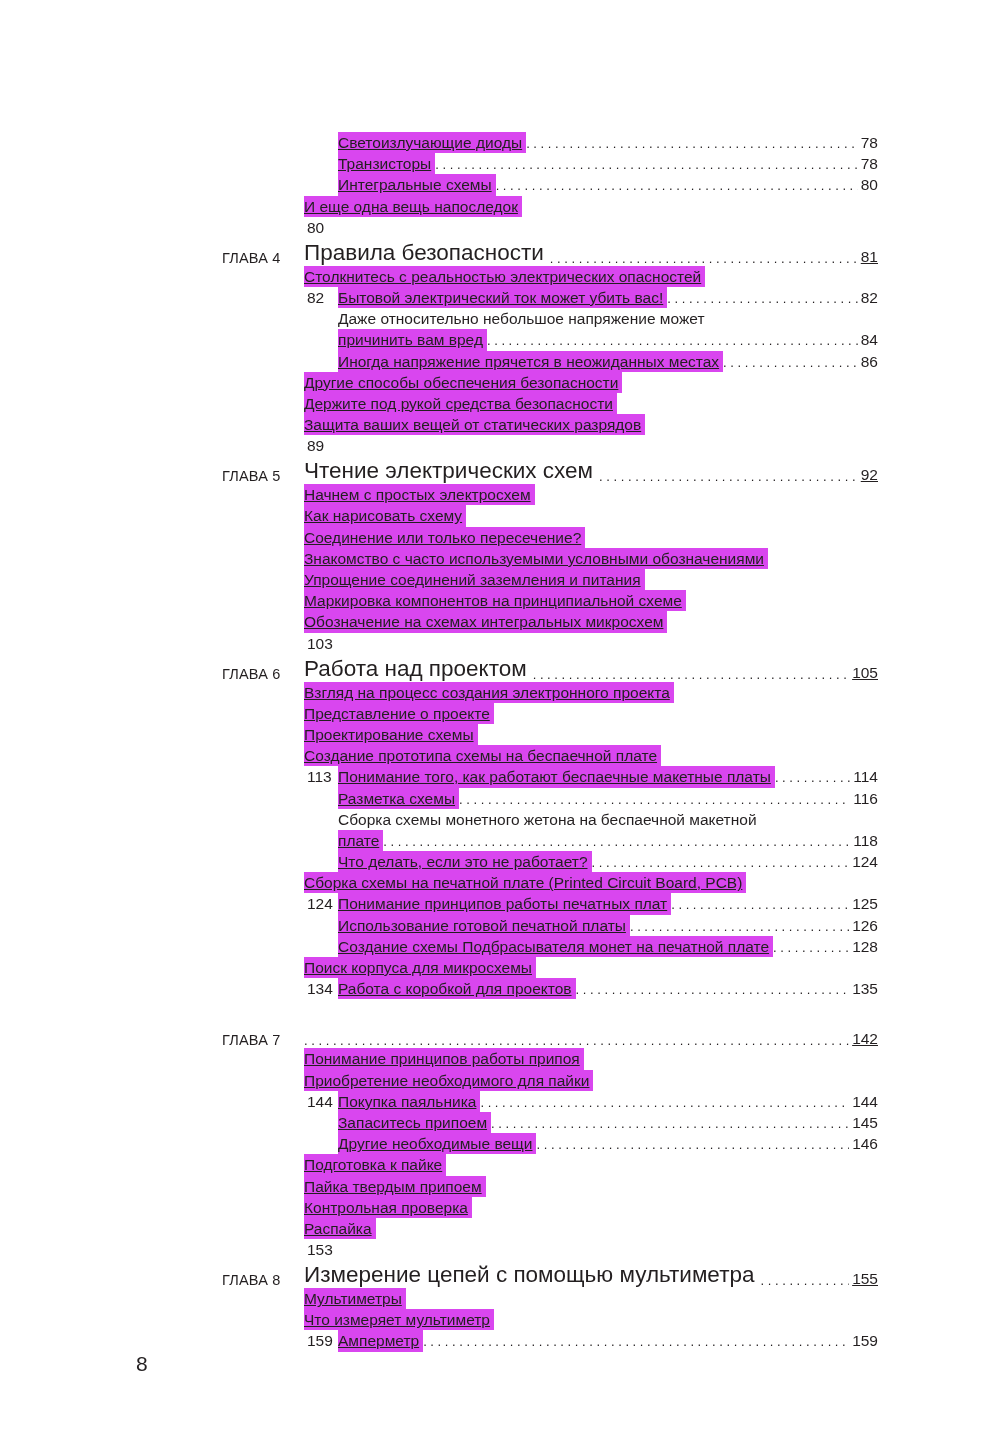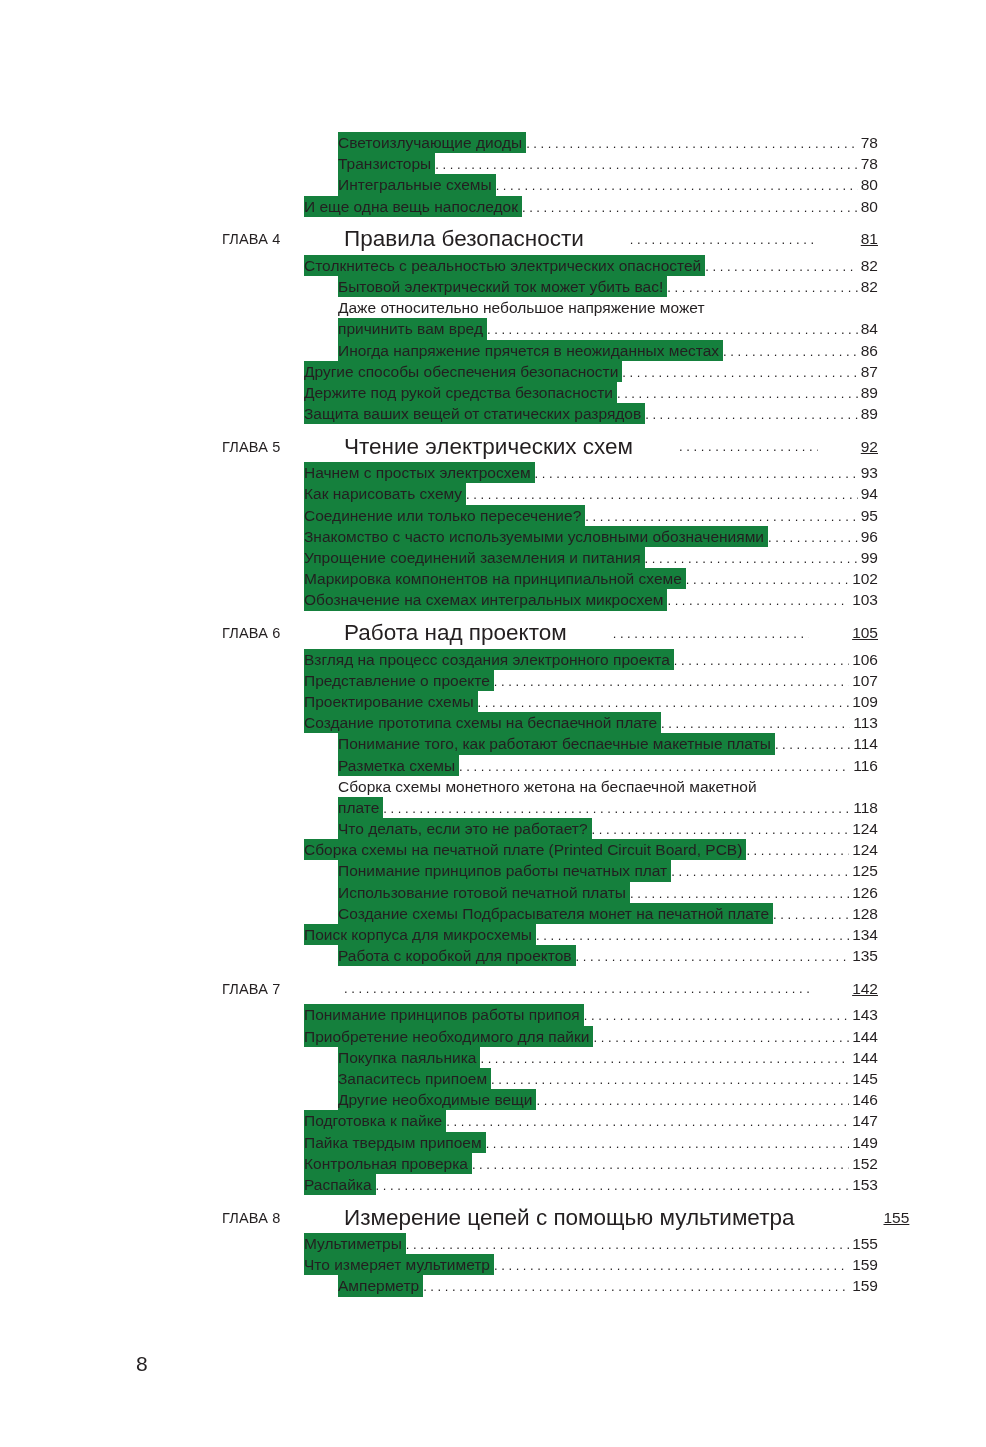--- a/index.html
+++ b/index.html
@@ -23,51 +23,51 @@
     }
     .row {
       position: relative;
       display: flex;
       align-items: baseline;
       font-size: 15.5px;
       line-height: 21.2px;
       height: 21.2px;
       white-space: nowrap;
     }
-    .row.l1 { padding-left: 82px; }
+    .row.l1 { padding-left: 82px; flex-direction: column; }
     .row.l2 { padding-left: 116px; }
     .row .title {
       flex: 0 0 auto;
       padding-right: 4px;
-      background: #15803d;
+      background: #d946ef;
+      text-decoration: underline;
     }
     .row .leader {
       flex: 1 1 auto;
       overflow: hidden;
       color: #231f20;
       letter-spacing: 2.2px;
       font-size: 13px;
       white-space: nowrap;
     }
     .row .leader::after {
       content: ". . . . . . . . . . . . . . . . . . . . . . . . . . . . . . . . . . . . . . . . . . . . . . . . . . . . . . . . . . . . . . . . . . . . . . . . . . . . . . . . . . . . . . . . . . . . . . . . . . . . . . . . . . . . . . . . . . . . . . . . . . . . . . . . . . . . . .";
       letter-spacing: 0;
     }
     .row .page {
       flex: 0 0 auto;
       padding-left: 3px;
       text-align: right;
     }
     .chapter-row {
       display: flex;
-      align-items: center;
+      align-items: flex-end;
       white-space: nowrap;
       height: 31px;
-      margin-top: 7px;
-      gap: 40px;
+      margin-top: 18px;
     }
     .chapter-row .label {
       width: 82px;
       flex: 0 0 82px;
       font-size: 14.5px;
       letter-spacing: 0.2px;
       color: #231f20;
     }
     .chapter-row .ctitle {
       flex: 0 0 auto;

